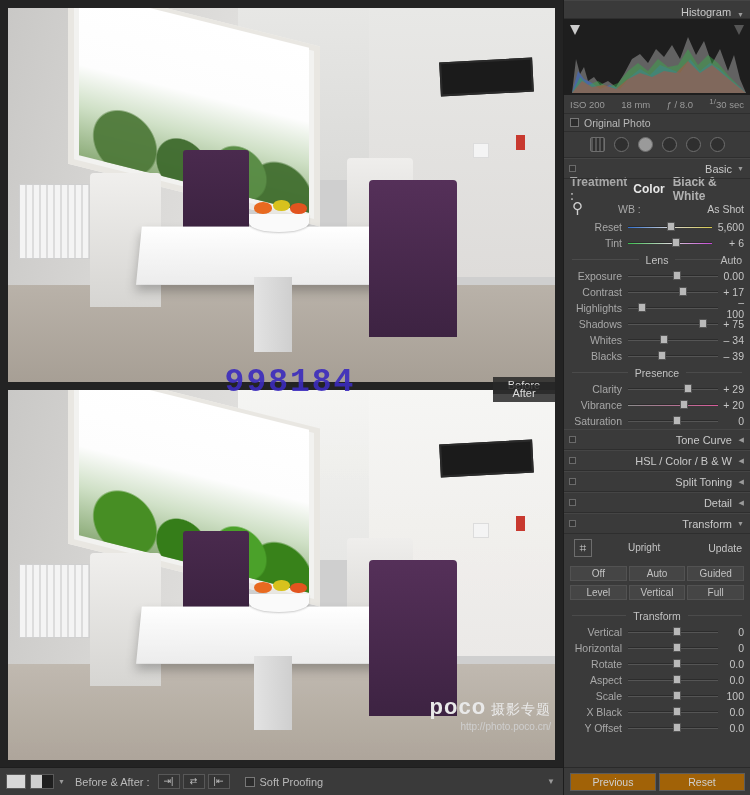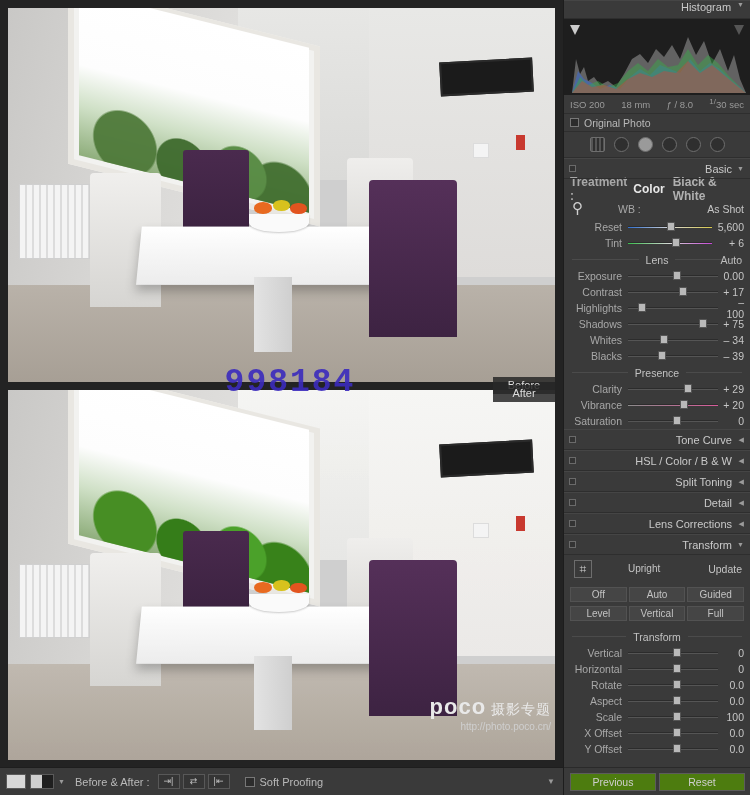--- a/index.html
+++ b/index.html
@@ -93,21 +93,21 @@
   .tb-label { color:#b9b9b9; margin-right:8px; }
   .tb-icon { width:22px; height:15px; border:1px solid #585858; background:#353535; margin-right:3px;
       color:#c0c0c0; font-size:9px; line-height:13px; text-align:center; }
   .tb-check { width:10px; height:10px; border:1px solid #777; background:#2c2c2c; margin:0 5px 0 12px; }
   .tb-right-caret { position:absolute; right:8px; color:#9a9a9a; font-size:8px; }
 
   
   .rpanel { position:absolute; left:563px; top:0; width:187px; height:795px; background:#3a3a3a;
       border-left:1px solid #1d1d1d; }
   .sec-head { height:19px; background:#3a3a3a; border-bottom:1px solid #2e2e2e; border-top:1px solid #454545;
-      display:flex; align-items:flex-start; justify-content:flex-end; padding-right:6px; color:#c9c9c9; font-size:11px; }
+      display:flex; align-items:flex-end; justify-content:flex-end; padding-right:6px; color:#c9c9c9; font-size:11px; }
   .sec-head .tri { font-size:7px; margin-left:6px; color:#9b9b9b; }
   .sec-head-rel { position:relative; }
 
   .hist { height:76px; background:#1e1e1e; margin:0; position:relative; }
   .hist-info { height:18px; background:#3a3a3a; display:flex; align-items:center;
       justify-content:space-between; padding:0 6px; color:#9a9a9a; font-size:9.5px; }
   .orig-photo { height:19px; display:flex; align-items:center; padding-left:6px; color:#b8b8b8; font-size:10.5px;
       border-top:1px solid #2e2e2e; border-bottom:1px solid #2e2e2e;}
   .orig-photo .box { width:9px; height:9px; border:1px solid #777; background:#2c2c2c; margin-right:5px; }
 
@@ -153,21 +153,21 @@
   .up-btn { flex:1; height:15px; background:#454545; border:1px solid #525252; color:#c2c2c2;
       font-size:10px; text-align:center; line-height:13px; }
   .transform-head { position:relative; height:30px; }
   .transform-head .ticon { position:absolute; left:10px; top:5px; width:18px; height:18px;
       border:1px solid #6d6d6d; color:#cfcfcf; font-size:12px; text-align:center; line-height:16px; }
   .transform-head .upr { position:absolute; left:64px; top:8px; color:#c4c4c4; font-size:10px; }
   .transform-head .upd { position:absolute; right:8px; top:8px; color:#c4c4c4; font-size:10.5px; }
 
   .footer { position:absolute; left:0; bottom:0; width:187px; height:28px; background:#3a3a3a;
       border-top:1px solid #2a2a2a; display:flex; align-items:center; justify-content:space-between; padding:0 6px; }
-  .foot-btn { width:86px; height:18px; background:#4d7c0f; border:1px solid #5c5c5c; color:#cfcfcf;
+  .foot-btn { width:86px; height:18px; background:#a16207; border:1px solid #5c5c5c; color:#cfcfcf;
       font-size:10.5px; text-align:center; line-height:16px; }
 </style>
 </head>
 <body>
 
 <div class="app">
 
   <div class="preview">
 
     <div class="img-wrap img-before">
@@ -426,25 +426,20 @@
       <span style="position:absolute;right:18px;">Split Toning</span>
       <span class="tri">◀</span>
     </div>
     <div class="panel-sec">
       <span class="dot"></span>
       <span style="position:absolute;right:18px;">Detail</span>
       <span class="tri">◀</span>
     </div>
     <div class="panel-sec">
       <span class="dot"></span>
-      <span style="position:absolute;right:18px;">Lens Corrections</span>
-      <span class="tri">◀</span>
-    </div>
-    <div class="panel-sec">
-      <span class="dot"></span>
       <span style="position:absolute;right:18px;">Transform</span>
       <span class="tri">▼</span>
     </div>
 
     <div class="transform-head">
       <span class="ticon">⌗</span>
       <span class="upr">Upright</span>
       <span class="upd">Update</span>
     </div>
 
@@ -499,21 +494,21 @@
         </div>
         <div class="row">
           <span class="lab">Scale</span>
           <span class="slider ">
             <span class="track"></span>
             <span class="knob" style="left: 50%;"></span>
           </span>
           <span class="val">100</span>
         </div>
         <div class="row">
-          <span class="lab">X Offset</span>
+          <span class="lab">X Black</span>
           <span class="slider ">
             <span class="track"></span>
             <span class="knob" style="left: 50%;"></span>
           </span>
           <span class="val">0.0</span>
         </div>
         <div class="row">
           <span class="lab">Y Offset</span>
           <span class="slider ">
             <span class="track"></span>

